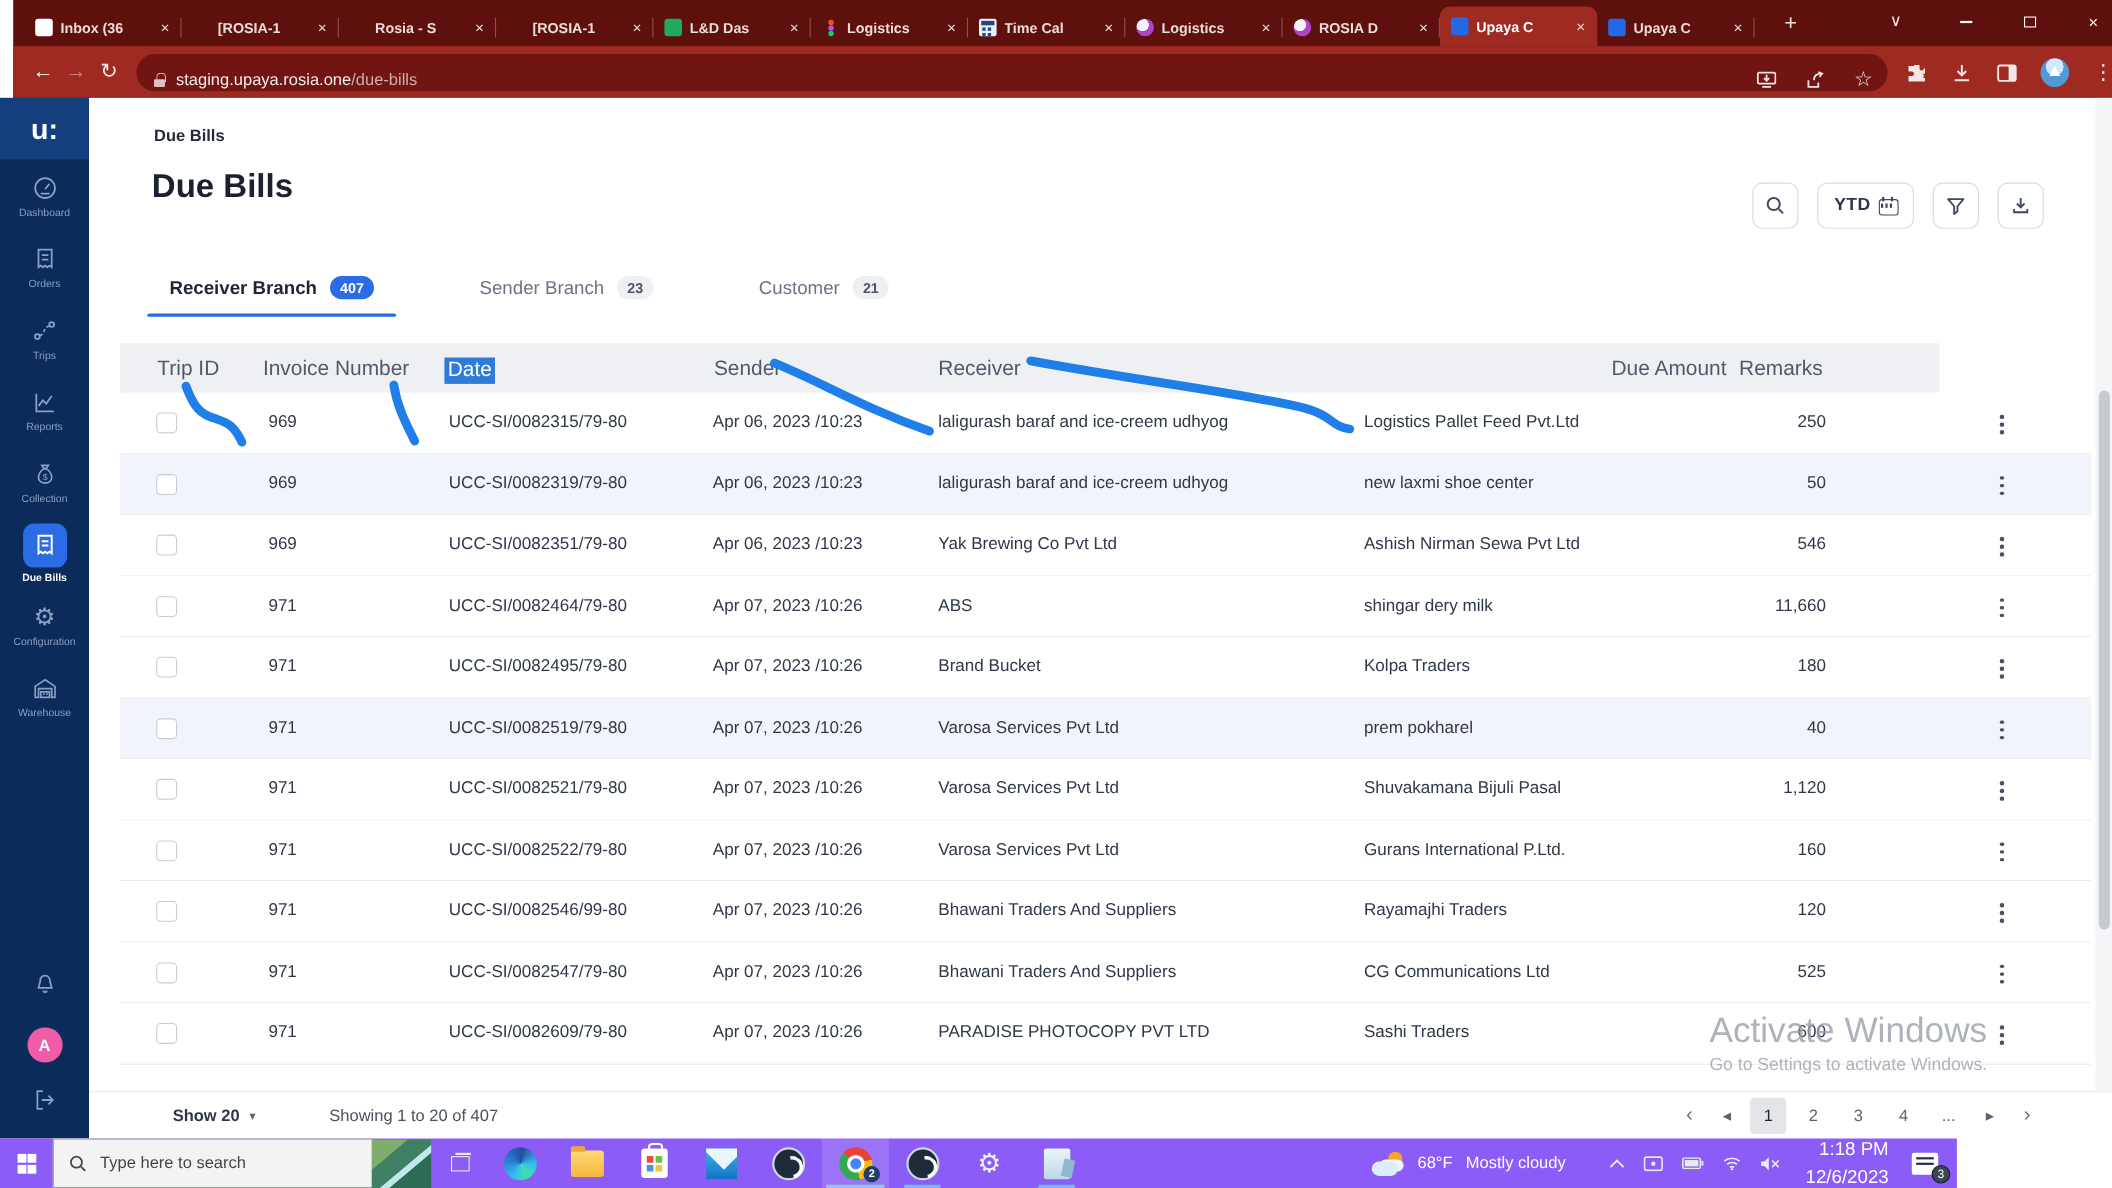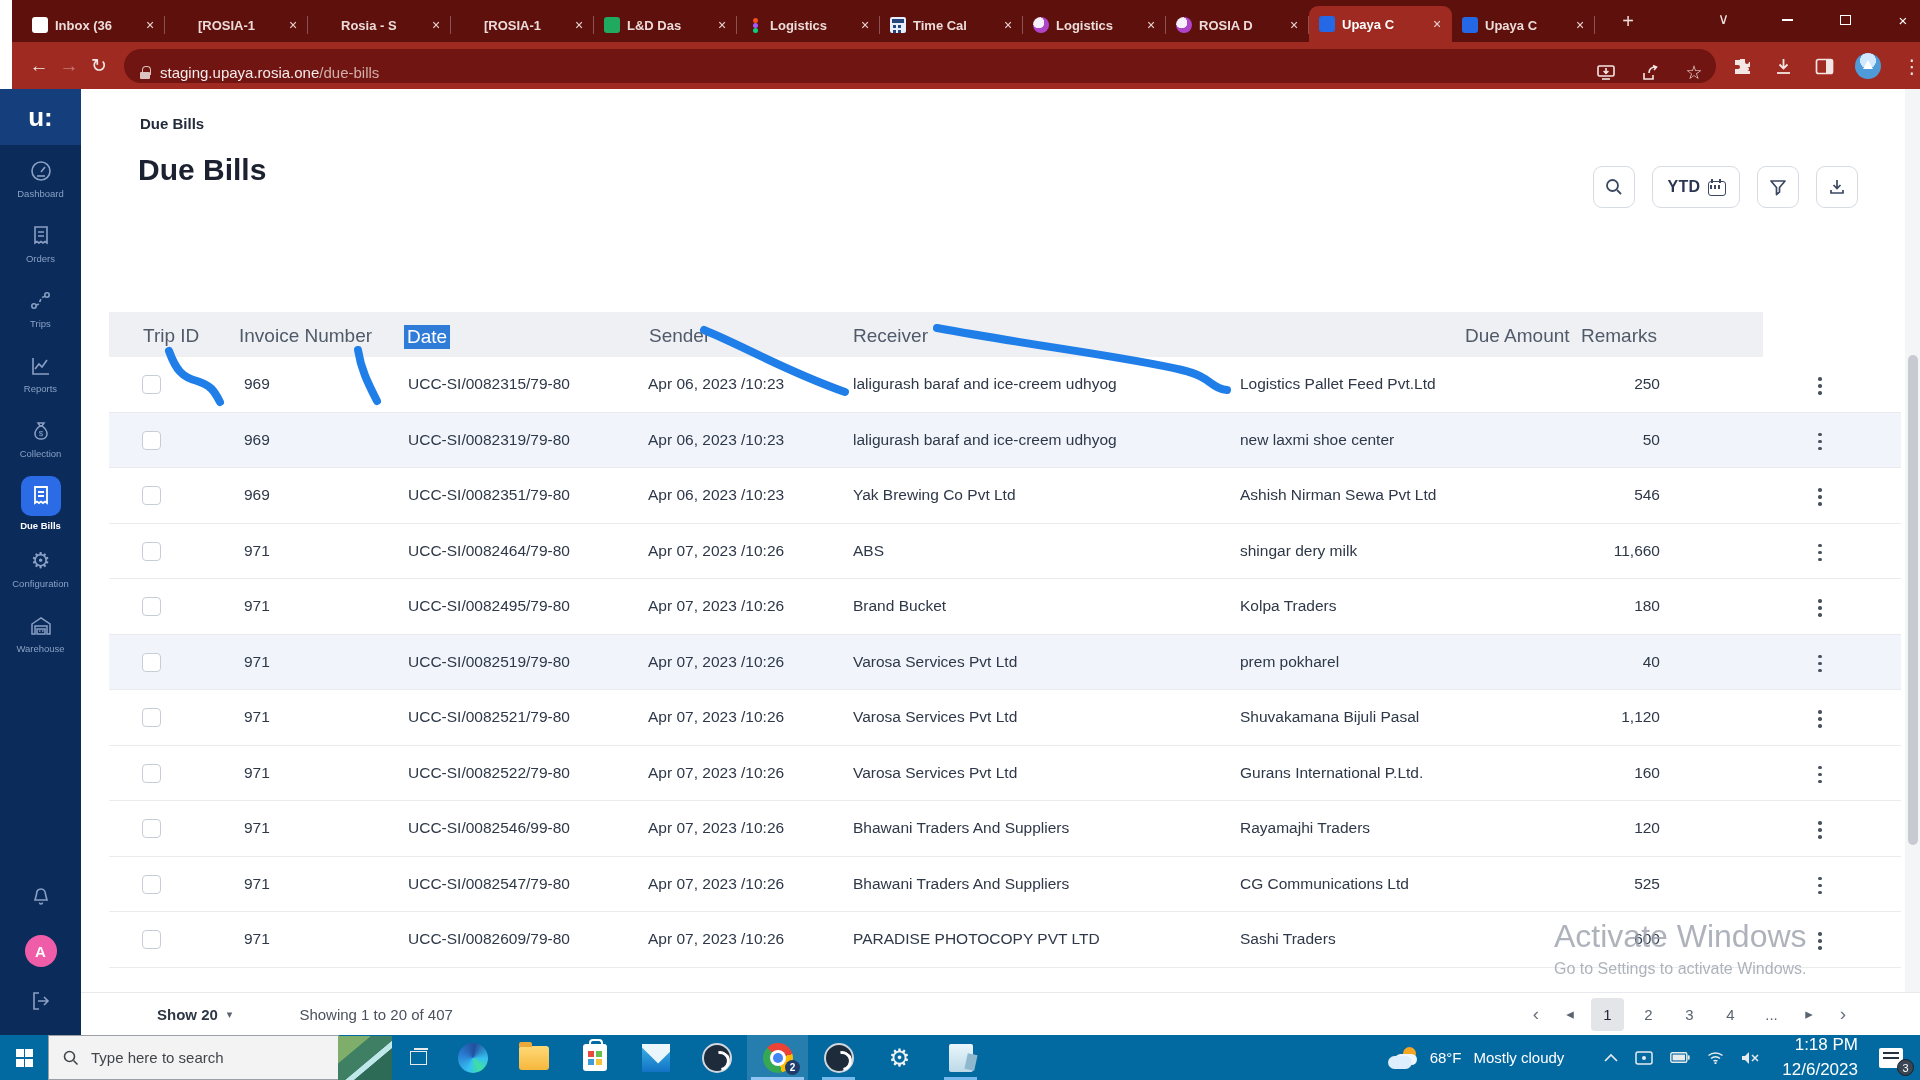--- a/index.html
+++ b/index.html
@@ -115,21 +115,21 @@
   .pnav.thin{font-size:19px;color:#6a7380;}
 
   .watermark{position:absolute;left:1473px;top:829px;color:#9aa0ab;opacity:.8;pointer-events:none;}
   .wm1{font-size:32px;}
   .wm2{font-size:16px;margin-top:5px;}
 
   .vscroll{position:absolute;right:0;top:0;width:15px;height:946px;background:#f4f5f7;}
   .vthumb{position:absolute;left:2.5px;top:266px;width:10px;height:490px;background:#c7cad0;border-radius:6px;}
 
   
-  .taskbar{position:absolute;left:0;top:1035px;width:1920px;height:45px;background:#0369a1;display:flex;align-items:center;z-index:5;}
+  .taskbar{position:absolute;left:0;top:1035px;width:1779px;height:45px;background:#8b5cf6;display:flex;align-items:center;z-index:5;}
   .startbtn{width:48px;height:45px;display:flex;align-items:center;justify-content:center;}
   .winlogo{width:17px;height:17px;display:grid;grid-template-columns:8px 8px;grid-template-rows:8px 8px;gap:1.5px;}
   .winlogo i{background:#fff;}
   .tsearch{width:291px;height:45px;background:#f3f3f3;border:1px solid #9aa0a6;display:flex;align-items:center;gap:12px;padding-left:14px;color:#41464c;font-size:15px;position:relative;}
   .naturepic{position:absolute;right:-54px;top:0;width:54px;height:45px;
     background:linear-gradient(140deg,#7fae6a 0 30%,#3f7f63 31% 55%,#bfe8ea 56% 63%,#2e6b57 64% 100%);}
   .taskview{width:47px;height:45px;display:flex;align-items:center;justify-content:center;margin-left:56px;}
   .tvico{width:17px;height:14px;border:1.6px solid #e8eaec;position:relative;}
   .tvico::before{content:"";position:absolute;left:3px;top:-4px;width:14px;height:2px;background:#e8eaec;}
   .tbapps{display:flex;height:45px;align-items:center;}
@@ -408,20 +408,34 @@
         </svg>
     </span>
     <span class="actbtn">
       <svg width="18" height="18" viewBox="0 0 18 18">
           <path d="M9 2v8M5.5 7l3.5 3.5L12.5 7" stroke="#3c4862" stroke-width="1.7" fill="none"></path>
           <path d="M3 12v3h12v-3" stroke="#3c4862" stroke-width="1.7" fill="none"></path>
         </svg>
     </span>
   </div>
 
+  <div class="tabsrow">
+    <span class="ptab active">
+      <span>Receiver Branch</span>
+      <span class="pbadge">407</span>
+    </span>
+    <span class="ptab">
+      <span>Sender Branch</span>
+      <span class="pbadge">23</span>
+    </span>
+    <span class="ptab">
+      <span>Customer</span>
+      <span class="pbadge">21</span>
+    </span>
+  </div>
 
   <div class="tablewrap">
     <div class="thead">
       <span class="th" style="left:34px">Trip ID</span>
       <span class="th" style="left:130px">Invoice Number</span>
       <span class="th th-date" style="left:295px">Date</span>
       <span class="th" style="left:540px">Sender</span>
       <span class="th" style="left:744px">Receiver</span>
       <span class="th" style="left:1356px">Due Amount</span>
       <span class="th" style="left:1472px">Remarks</span>

